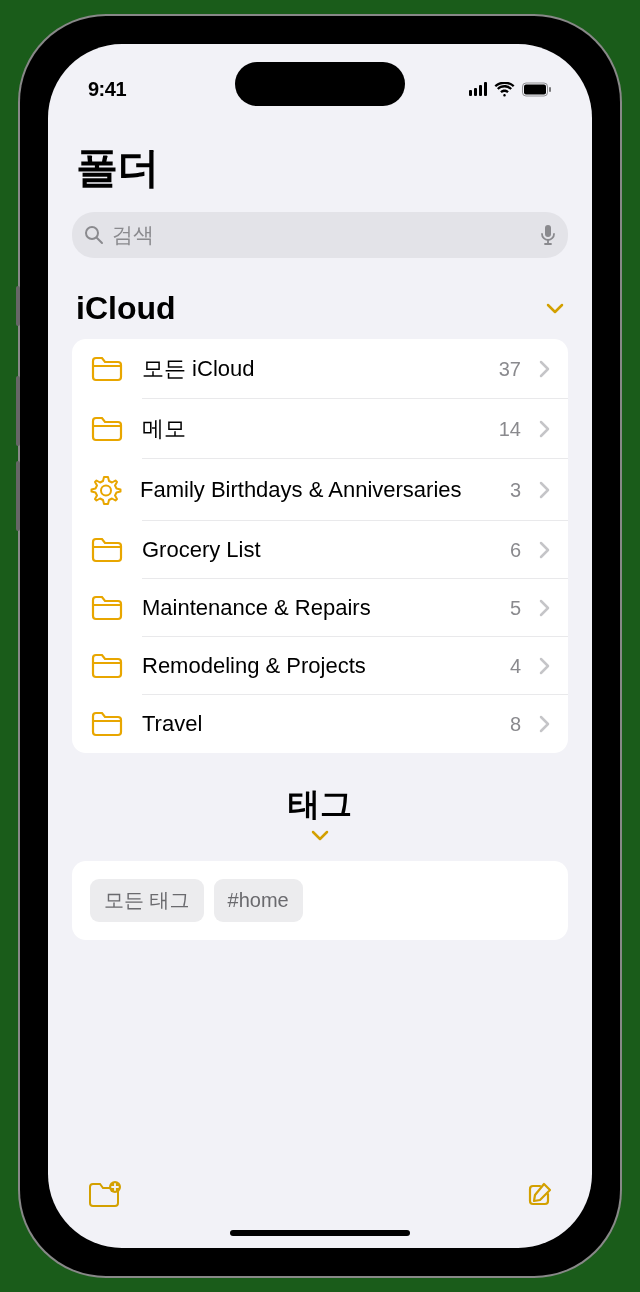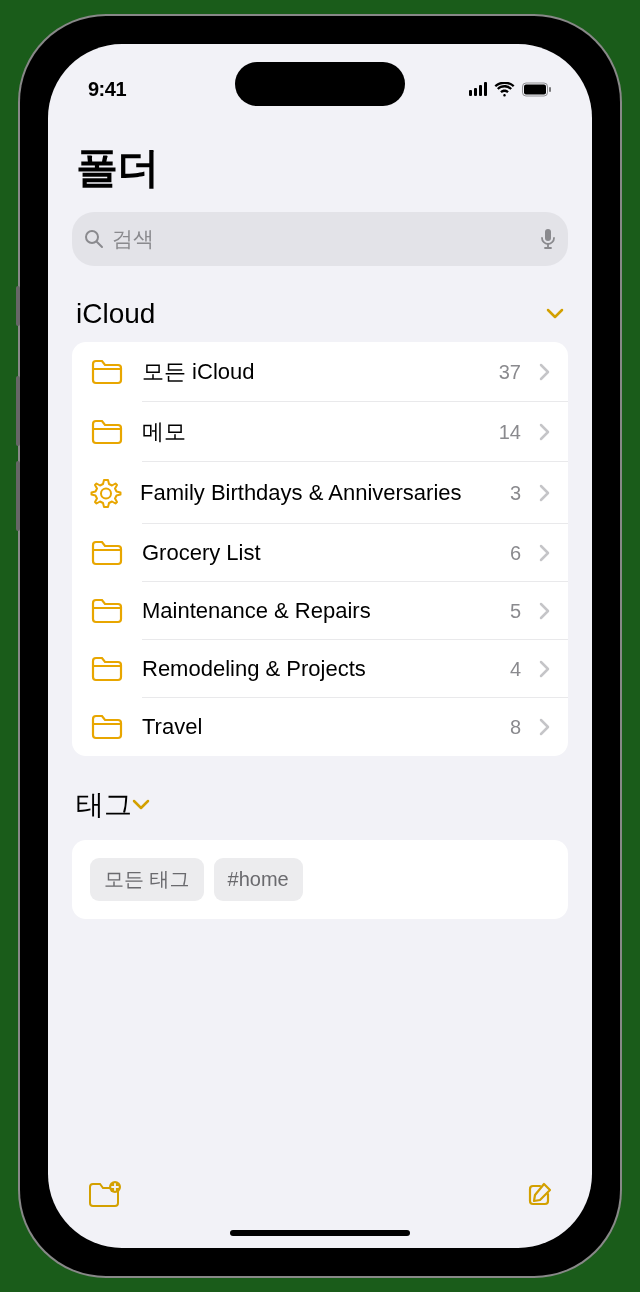--- a/index.html
+++ b/index.html
@@ -131,21 +131,21 @@
       letter-spacing: -0.5px;
     }
 
     .search-field {
       margin: 0 24px 24px;
       background: #e3e3e8;
       border-radius: 22px;
       display: flex;
       align-items: center;
       padding: 10px 12px;
-      height: 54px;
+      height: 46px;
     }
 
     .search-icon svg { display: block; }
     .mic-icon svg { display: block; }
 
     .search-input {
       flex: 1;
       border: none;
       background: none;
       font-size: 21px;
@@ -159,22 +159,22 @@
     }
 
     .section-header {
       display: flex;
       justify-content: space-between;
       align-items: center;
       padding: 8px 28px 6px;
     }
 
     .section-title {
-      font-size: 28px;
-      font-weight: 400;
+      font-size: 32px;
+      font-weight: 700;
     }
 
     .chevron-down {
       color: #d3a000;
     }
 
     .folder-list {
       background: #fff;
       margin: 6px 24px;
       border-radius: 14px;
@@ -225,22 +225,24 @@
 
     .folder-count {
       font-size: 20px;
       color: #8a8a8e;
     }
 
     .chevron-right svg { display: block; }
 
     .tags-section-header {
       display: flex;
+      justify-content: space-between;
       align-items: center;
       padding: 24px 28px 10px;
+      flex-direction: column;
     }
 
     .tags-container {
       background: #fff;
       margin: 6px 24px;
       border-radius: 14px;
       padding: 18px;
       display: flex;
       gap: 10px;
     }

